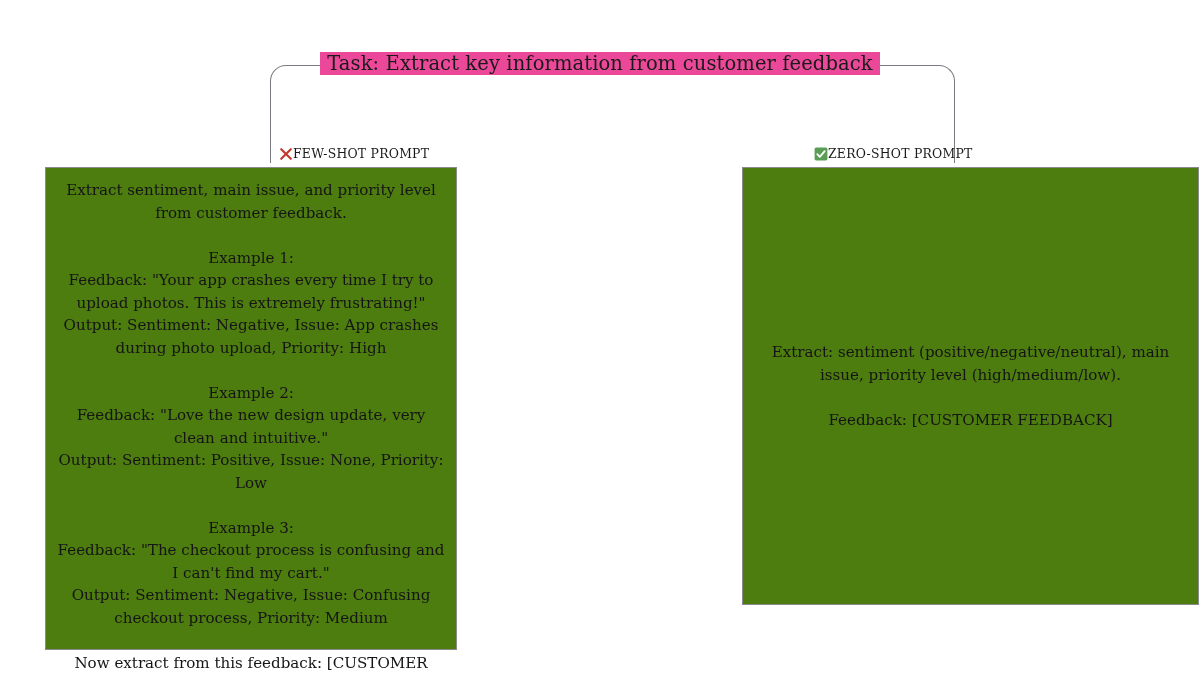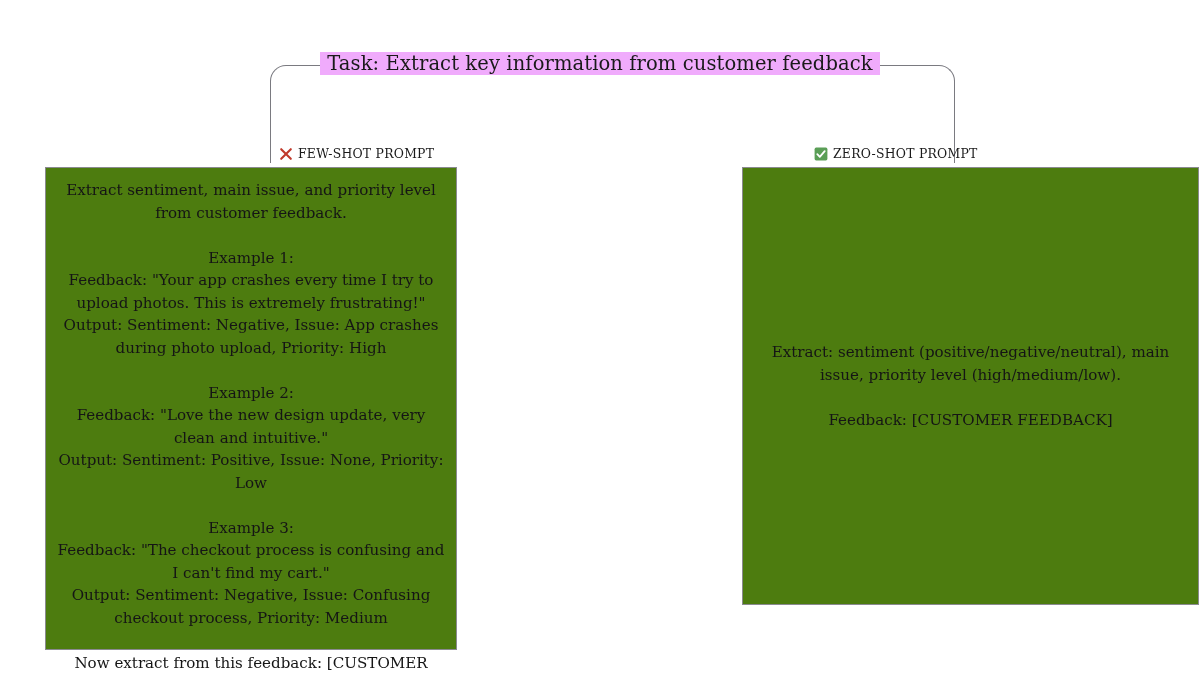--- a/index.html
+++ b/index.html
@@ -42,30 +42,29 @@
     left: 0;
     right: 0;
     top: 51px;
     text-align: center;
     font-size: 19.5px;
     line-height: 26px;
     letter-spacing: 0.1px;
     white-space: nowrap;
   }
   .task-title span {
-    background: #f0abfc;
+    background: #ec4899;
     padding: 0 7px;
   }
 
   
   .col-label {
     position: absolute;
     display: flex;
     align-items: center;
-    gap: 5px;
     font-size: 12.4px;
     line-height: 14px;
     letter-spacing: 0.25px;
     white-space: nowrap;
   }
   .col-label.left  { left: 279px;  top: 147px; }
   .col-label.right { left: 814px;  top: 147px; }
 
   .icon {
     display: inline-block;

